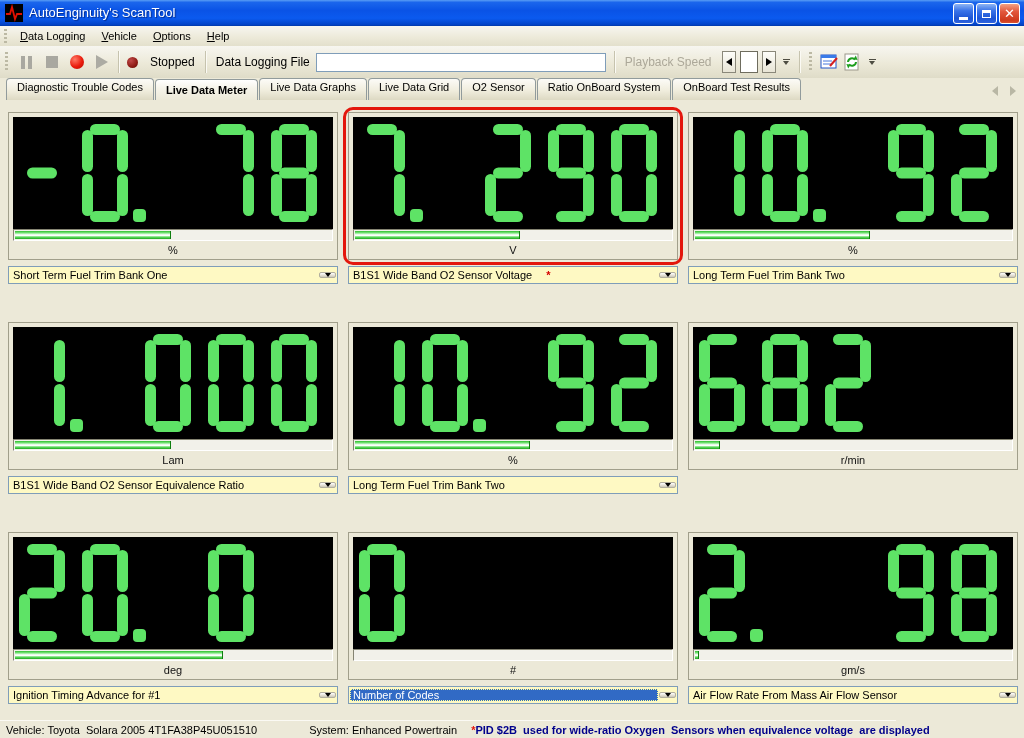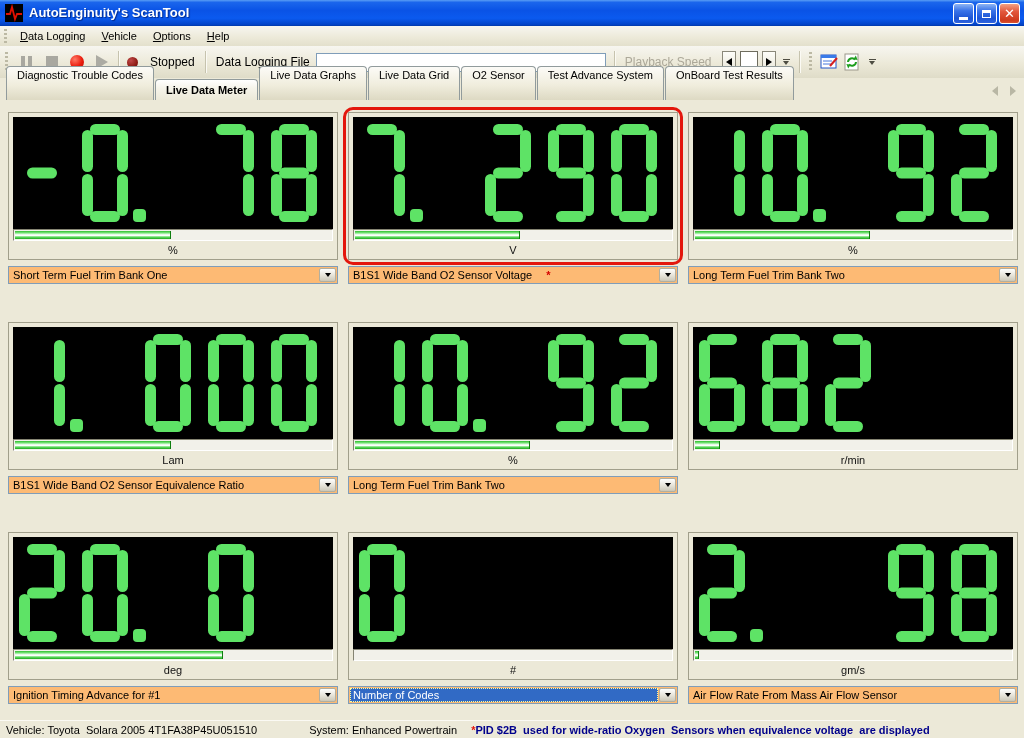--- a/index.html
+++ b/index.html
@@ -3,21 +3,21 @@
 <meta charset="utf-8">
 <style>
   * { margin:0; padding:0; box-sizing:border-box; }
   html,body { width:1024px; height:738px; overflow:hidden; }
   body { font-family:"Liberation Sans","DejaVu Sans",sans-serif; font-size:11px; background:#ECE9D8; position:relative; }
 
   
   .titlebar { position:absolute; top:0; left:0; width:1024px; height:26px;
     background:linear-gradient(180deg,#5A9EF5 0%,#1B66EC 9%,#0A53E6 40%,#0B5AEF 70%,#0343C8 94%,#0239A8 100%); }
   .app-icon { position:absolute; left:5px; top:4px; width:18px; height:18px; }
-  .title-text { position:absolute; left:29px; top:0; line-height:25px; color:#fff; font-size:13px; font-weight:bold;
+  .title-text { position:absolute; left:29px; top:0; line-height:25px; color:#fff; font-size:13px; font-weight:normal;
     text-shadow:1px 1px 1px #002A8E; }
   .winbtns { position:absolute; right:4px; top:3px; display:flex; gap:2px; }
   .winbtn { width:21px; height:21px; border:1px solid #fff; border-radius:3px; color:#fff;
     font-weight:bold; font-size:11px; display:flex; align-items:center; justify-content:center;
     background:linear-gradient(180deg,#8DB4F4 0%,#3A74E8 35%,#1D55D4 75%,#2E63DE 100%); }
   .winbtn.close { background:linear-gradient(180deg,#F3A183 0%,#E2573C 40%,#CF3A1C 85%,#D9502F 100%); font-size:13px; }
   .winbtn .glyph-min { width:9px; height:3px; background:#fff; margin-top:9px; }
   .winbtn .glyph-restore { width:9px; height:8px; border:1px solid #fff; border-top-width:3px; position:relative; }
 
   
@@ -51,21 +51,21 @@
   .tri-l { width:0;height:0;border-right:6px solid #000;border-top:4px solid rgba(0,0,0,0);border-bottom:4px solid rgba(0,0,0,0); }
   .tri-r { width:0;height:0;border-left:6px solid #000;border-top:4px solid rgba(0,0,0,0);border-bottom:4px solid rgba(0,0,0,0); }
   .pb-track { width:18px; height:22px; border:1px solid #6E6C5E; background:#fff; margin:0 2px; }
   .overflow-btn { width:11px; height:22px; display:flex; flex-direction:column; align-items:center; justify-content:center; gap:1px; margin:0 3px; }
   .overflow-btn b { width:7px; height:1px; background:#4E4D42; }
   .overflow-btn s { width:0; height:0; border-top:4px solid #4E4D42; border-left:3.5px solid rgba(0,0,0,0); border-right:3.5px solid rgba(0,0,0,0); text-decoration:none; }
   .tb-iconbtn { width:23px; height:23px; display:flex; align-items:center; justify-content:center; }
 
   
   .tabbar { position:absolute; top:78px; left:0; width:1024px; height:22px; display:flex; align-items:flex-end; padding-left:6px; }
-  .tab { height:34px; line-height:17px; padding:0 10px; margin-right:1px;
+  .tab { height:22px; line-height:17px; padding:0 10px; margin-right:1px;
     border:1px solid #919B9C; border-bottom:none; border-radius:4px 4px 0 0;
     background:linear-gradient(180deg,#FCFBF7 0%,#F0EDDD 55%,#DDD9C3 100%); color:#000; white-space:nowrap; }
   .tab.active { height:21px; line-height:20px; font-weight:bold;
     background:linear-gradient(180deg,#FFFFFF 0%,#F6F4EA 40%,#ECE9D8 100%); position:relative; z-index:2; }
   .tab-scroll { position:absolute; right:8px; bottom:4px; display:flex; gap:12px; }
   .tsl { width:0;height:0;border-right:6px solid #B9B7A5;border-top:5px solid rgba(0,0,0,0);border-bottom:5px solid rgba(0,0,0,0); }
   .tsr { width:0;height:0;border-left:6px solid #B9B7A5;border-top:5px solid rgba(0,0,0,0);border-bottom:5px solid rgba(0,0,0,0); }
 
   
   .content { position:absolute; top:100px; left:0; width:1024px; height:620px; background:#ECE9D8; }
@@ -73,21 +73,21 @@
   .meter { position:relative; height:172px; }
   .meter-box { height:148px; border:1px solid #A19F8B; background:#ECE9D8; padding:4px; position:relative; }
   .lcd { height:112px; background:#000; overflow:hidden; }
   .pbar { height:12px; background:#F2F1EA; border:1px solid; border-color:#858472 #FFFFFF #FFFFFF #858472; position:relative; }
   .pfill { position:absolute; left:1px; top:1px; bottom:1px; width:0;
     background:linear-gradient(180deg,#2FBE2F 0%,#74E274 22%,#E9FCE9 44%,#FFFFFF 56%,#66DD66 74%,#1CA81C 100%);
     border-right:1px solid #0F7D0F; }
   .unit { text-align:center; margin-top:3px; color:#111; }
   .red-ring { position:absolute; left:-5px; right:-5px; top:-5px; height:158px;
     border:3px solid #E3170D; border-radius:10px; pointer-events:none; z-index:3; }
-  .combo { position:absolute; left:0; right:0; bottom:0; height:18px; background:#fdba74; border:1px solid #7F9DB9; display:flex; }
+  .combo { position:absolute; left:0; right:0; bottom:0; height:18px; background:#fef9c3; border:1px solid #7F9DB9; display:flex;align-items:center; }
   .combo-inner { flex:1; margin:1px 0 1px 1px; display:flex; align-items:center; overflow:hidden; }
   .combo-inner.sel { background:#316AC5; color:#fff; outline:1px dotted #FFFF9C; outline-offset:-1px; }
   .combo-text { padding-left:3px; white-space:nowrap; }
   .flag { color:#D40000; font-weight:bold; margin-left:14px; }
   .combo-btn { width:17px; margin:1px; background:linear-gradient(180deg,#FEFEFE 0%,#E6E3D8 55%,#CBC7B8 100%);
     border:1px solid #B2AF9F; border-radius:2px; display:flex; align-items:center; justify-content:center; }
   .arr { width:0; height:0; border-top:4px solid #000; border-left:3.5px solid rgba(0,0,0,0); border-right:3.5px solid rgba(0,0,0,0); }
 
   
   .statusbar { position:absolute; bottom:0; left:0; width:896px; height:18px; background:#ECE9D8;
@@ -192,21 +192,21 @@
       <s></s>
     </div>
 </div>
 
 <div class="tabbar">
   <div class="tab">Diagnostic Trouble Codes</div>
   <div class="tab active">Live Data Meter</div>
   <div class="tab">Live Data Graphs</div>
   <div class="tab">Live Data Grid</div>
   <div class="tab">O2 Sensor</div>
-  <div class="tab">Test Advance System</div>
+  <div class="tab">Ratio OnBoard System</div>
   <div class="tab">OnBoard Test Results</div>
   <div class="tab-scroll">
     <span class="tsl"></span>
     <span class="tsr"></span>
   </div>
 </div>
 
 <div class="content">
   <div class="grid">
 

